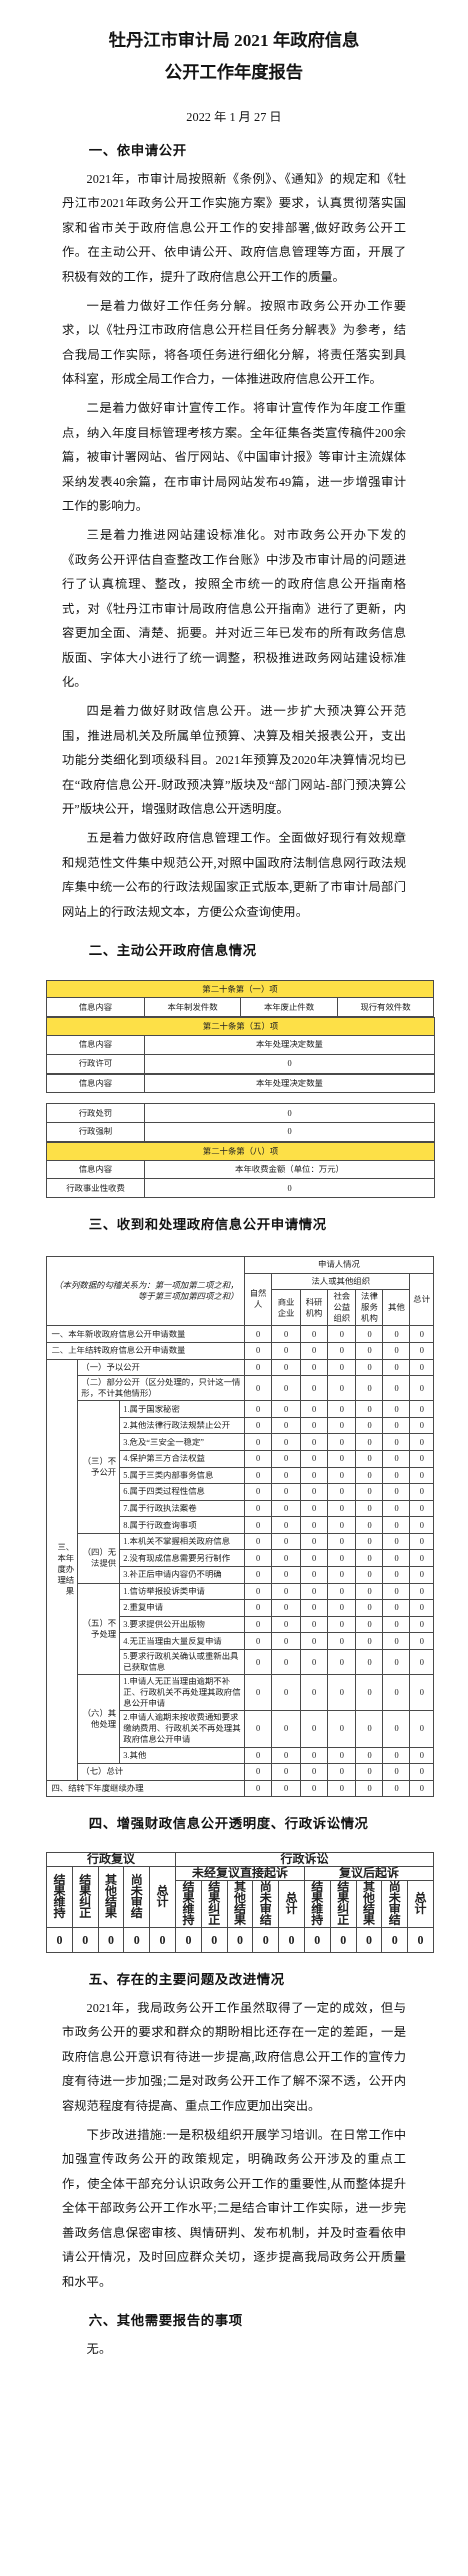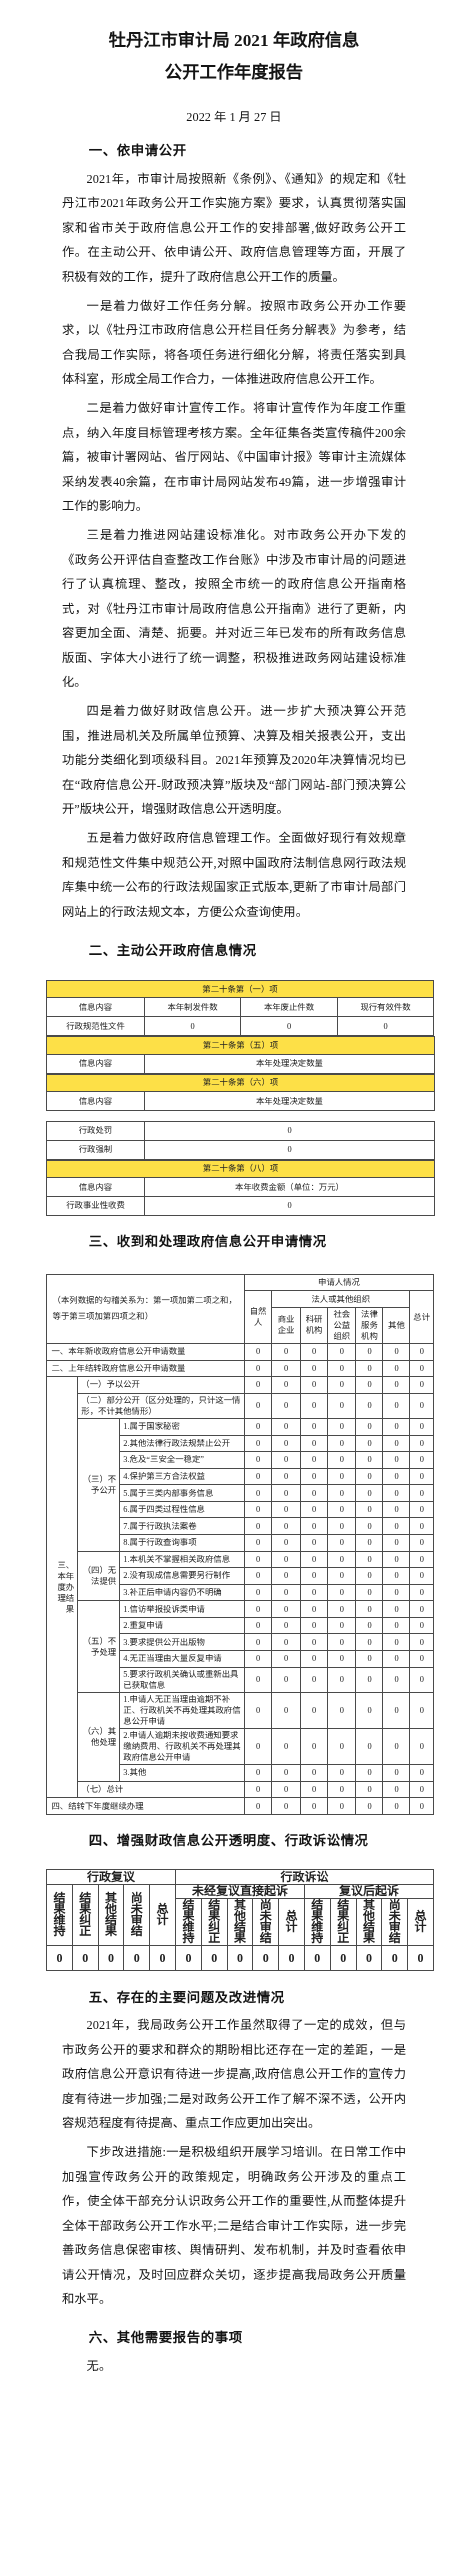--- a/index.html
+++ b/index.html
@@ -16,21 +16,21 @@
 
   table{border-collapse:collapse;table-layout:fixed;margin-left:46px;width:388px;
         font-size:8.4px;color:#222;}
   table.outer{border:1.1px solid #333;}
   td,th{border:0.6px solid #4a4a4a;padding:1.1px 2.2px;text-align:center;vertical-align:middle;
         font-weight:normal;line-height:11px;word-break:break-all;}
   tr.blue td{background:#fde047;height:14.5px;}
   .t2 td{height:15.6px;}
   .t2gap{height:10px;}
   .t3 td,.t3 th{height:13.4px;}
-  .t3 .note{text-align:left;line-height:16px;padding:3.3px 5.6px;font-size:8.4px;}
+  .t3 .note{text-align:right;font-style:italic;line-height:11px;padding:3.3px 5.6px;font-size:8.4px;}
   .t3 .lbl{text-align:left;padding-left:4.5px;}
   .t3 .lbl2{text-align:left;padding-left:3.3px;}
   .t3 .glbl{text-align:right;padding:1.1px 2.8px;}
   .t4 td,.t4 th{padding:1.1px 0.6px;font-size:12px;font-weight:bold;}
   .t4 td.num{height:22px;}
   .num{font-size:8.4px;}
   .spacer-h2{margin-top:19px;}
 </style>
 </head>
 <body>
@@ -68,55 +68,50 @@
     <tbody>
         <tr class="blue">
       <td colspan="4">第二十条第（一）项</td>
     </tr>
     <tr>
       <td>信息内容</td>
       <td>本年制发件数</td>
       <td>本年废止件数</td>
       <td>现行有效件数</td>
     </tr>
-    <tr>
-      <td>行政规范性文件</td>
-
-    <td class="num">0</td>
-          <td class="num">0</td>
-          <td class="num">0</td>
-        </tr>
   </tbody>
     </table>
 
   <table class="t2 outer">
     <colgroup>
         <col style="width:98px">
         <col style="width:290px">
       </colgroup>
     <tbody>
         <tr class="blue">
       <td colspan="2">第二十条第（五）项</td>
     </tr>
     <tr>
       <td>信息内容</td>
       <td>本年处理决定数量</td>
     </tr>
+    <tr>
+      <td>行政许可</td>
+
+    <td class="num">0</td>
+        </tr>
   </tbody>
     </table>
 
   <table class="t2 outer">
     <colgroup>
         <col style="width:98px">
         <col style="width:290px">
       </colgroup>
     <tbody>
-        <tr class="blue">
-      <td colspan="2">第二十条第（六）项</td>
-    </tr>
     <tr>
       <td>信息内容</td>
       <td>本年处理决定数量</td>
     </tr>
   </tbody>
     </table>
   <div class="t2gap"></div>
   <table class="t2 outer">
     <colgroup>
         <col style="width:98px">

